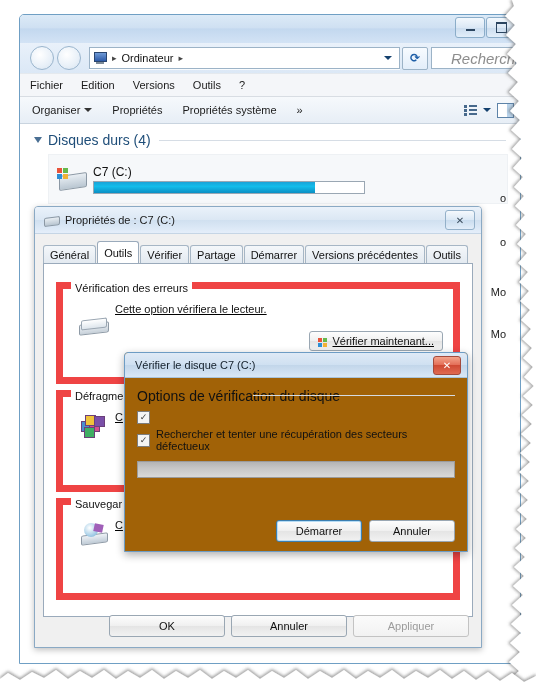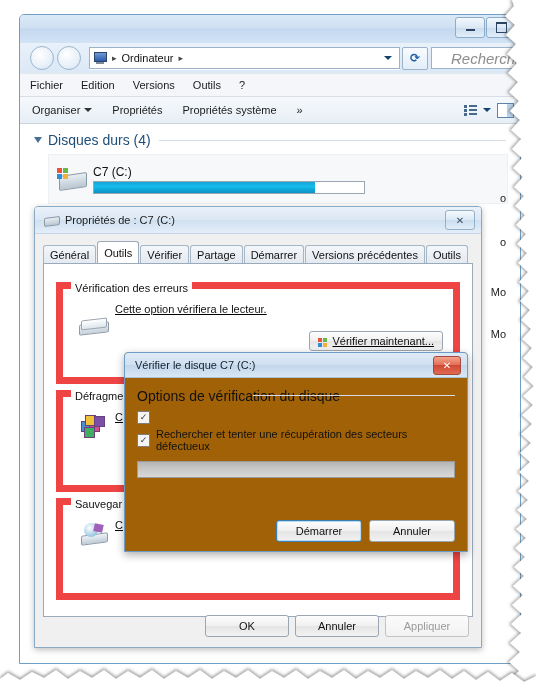--- a/index.html
+++ b/index.html
@@ -190,21 +190,21 @@
   .disk-glyph .d2{position:absolute;left:2px;top:1px;width:24px;height:8px;background:linear-gradient(#ffffff,#dde5ec);border:1px solid #9aa6b2;border-radius:2px;transform:skewY(-7deg);}
 
   .defrag-glyph{width:26px;height:24px;position:relative;}
   .dg{position:absolute;width:9px;height:9px;border:1px solid #6b3f7a;}
   .backup-glyph{width:28px;height:22px;position:relative;}
 
   .prop-footer{
     position:absolute;left:0;right:0;bottom:0;height:42px;
     display:flex;align-items:center;justify-content:flex-end;gap:6px;padding-right:12px;
   }
-  .prop-footer .btn{min-width:62px;padding:4px 10px;}
+  .prop-footer .btn{min-width:62px;padding:4px 26px;}
 
   
   .chkdlg{
     position:absolute;left:112px;top:352px;width:342px;height:198px;
     background:#a16207;border:1px solid #6d9cc4;border-radius:4px 4px 0 0;
     box-shadow:0 3px 9px rgba(0,0,0,.32);
     z-index:80;overflow:hidden;margin-left:12px;
   }
   .chk-title{
     height:24px;

